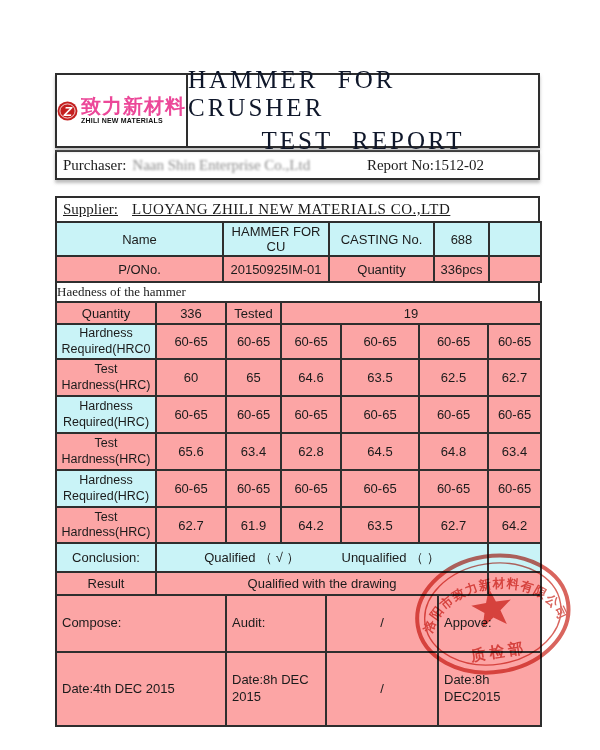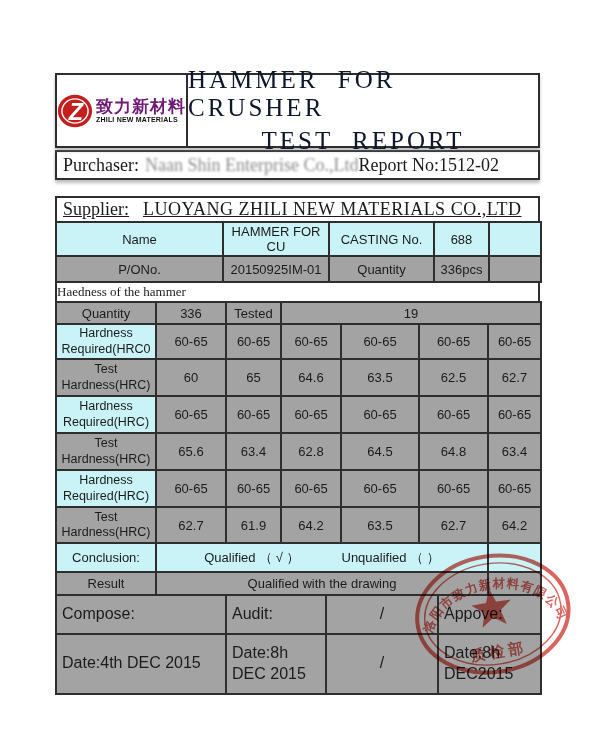--- a/index.html
+++ b/index.html
@@ -6,41 +6,41 @@
   body{width:600px;height:750px;position:relative;overflow:hidden;
        font-family:"Liberation Sans",sans-serif;color:#1b1b1b;}
   .doc{position:absolute;left:55px;top:73px;width:485px;}
   .block{border:2px solid #2e2e2e;background:#fff;box-sizing:border-box;}
   .doc > * + *{margin-top:-2px;}
 
   
   .hdr{display:flex;height:75px;box-shadow:0 3px 3px rgba(125,125,125,.5);position:relative;z-index:3;}
   .logo-cell{width:131px;border-right:2px solid #2e2e2e;display:flex;align-items:center;justify-content:center;gap:3px;box-sizing:border-box;}
   .logo-txt{display:flex;flex-direction:column;line-height:1.05;}
-  .logo-cn{font-size:17px;font-weight:bold;color:#701a75;letter-spacing:1px;white-space:nowrap;}
+  .logo-cn{font-size:20px;font-weight:bold;color:#ec4899;letter-spacing:1px;white-space:nowrap;}
   .logo-en{font-size:7px;font-weight:bold;color:#111;letter-spacing:.2px;white-space:nowrap;}
   .title-cell{flex:1;display:flex;flex-direction:column;justify-content:center;align-items:center;gap:5px;
       font-family:"Liberation Serif",serif;font-size:25px;letter-spacing:3px;word-spacing:10px;color:#0f172a;}
 
   
-  .strip{display:flex;align-items:center;font-family:"Liberation Serif",serif;font-size:18px;padding:3px 6px;box-sizing:border-box;}
+  .strip{display:flex;align-items:center;font-family:"Liberation Serif",serif;font-size:15px;padding:3px 6px;box-sizing:border-box;}
   .strip-purchaser{margin-top:2px;height:30px;box-shadow:0 3px 3px rgba(125,125,125,.5);position:relative;z-index:2;}
   .strip-supplier{margin-top:16px;height:27px;text-decoration:underline;}
   .blurred{color:#8d8d8d;filter:blur(1.2px);margin-left:6px;white-space:nowrap;}
   .repno{margin-left:auto;margin-right:48px;white-space:nowrap;}
   .supval{margin-left:14px;letter-spacing:.5px;}
 
-  table{border-collapse:collapse;table-layout:fixed;width:485px;background:#a3a3a3;}
+  table{border-collapse:collapse;table-layout:fixed;width:485px;background:#fca5a5;}
   td{border:2px solid #2e2e2e;font-size:13px;text-align:center;padding:1px 2px;
      overflow:hidden;box-sizing:border-box;}
   .cyan{background:#c9f3f7;}
   .lblcol{font-size:12.5px;line-height:1.25;}
   .section-row{height:22px;font-family:"Liberation Serif",serif;font-size:13px;
      display:flex;align-items:center;box-sizing:border-box;}
-  .signoff td{vertical-align:top;text-align:left;padding:8px 5px;font-size:16px;line-height:1.3;}
+  .signoff td{vertical-align:top;text-align:left;padding:19px 5px;font-size:13px;line-height:1.3;}
   .signoff td.slash{text-align:center;vertical-align:middle;}
   .conc-gap{display:inline-block;width:42px;}
 
   
   .stamp{position:absolute;left:412px;top:551px;width:162px;height:128px;
      transform:rotate(-9deg);opacity:.85;mix-blend-mode:multiply;pointer-events:none;z-index:5;}
   .stamp text{font-family:"DejaVu Sans",sans-serif;}
 </style>
 </head>
 <body>

